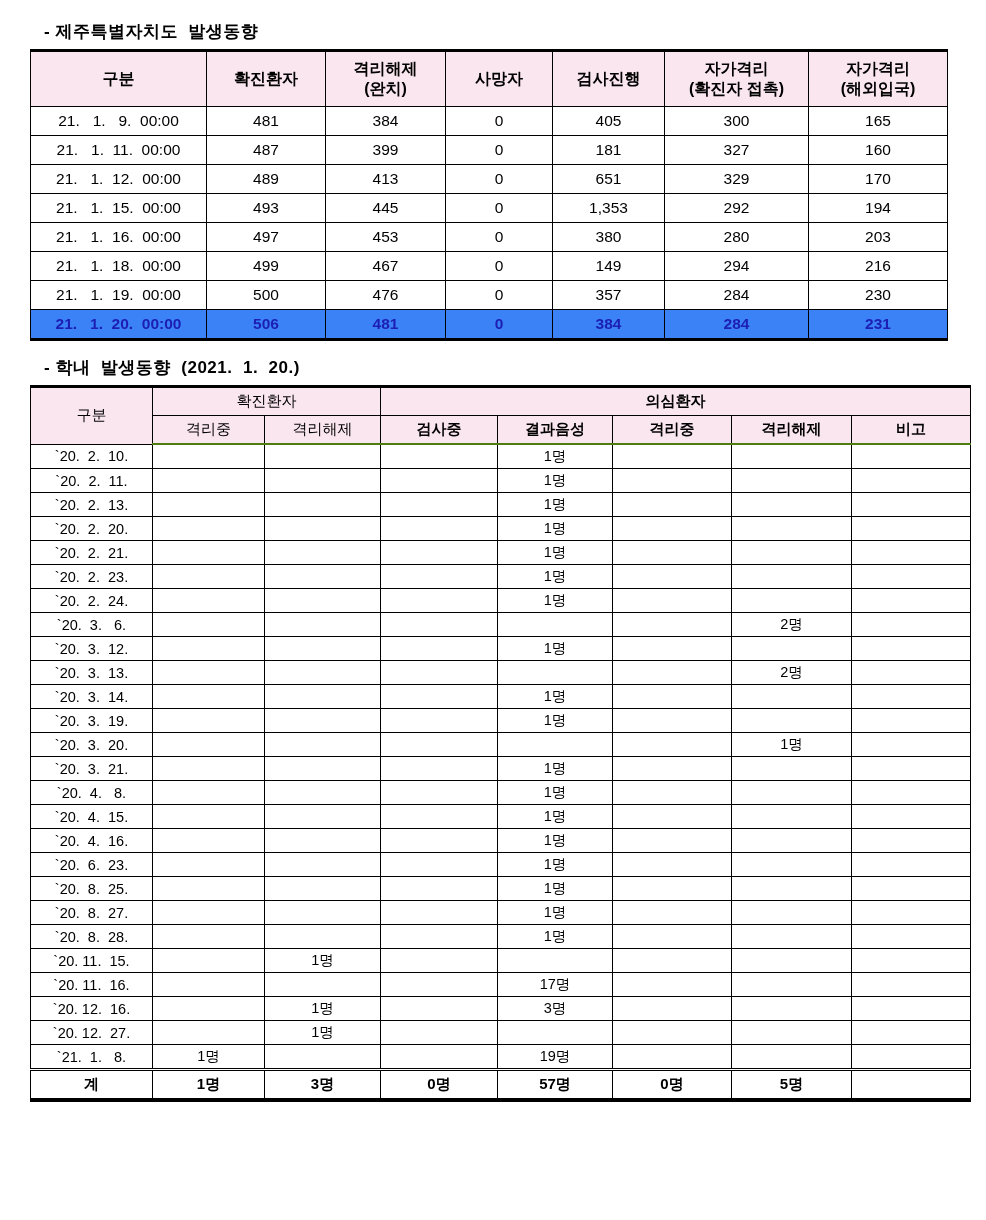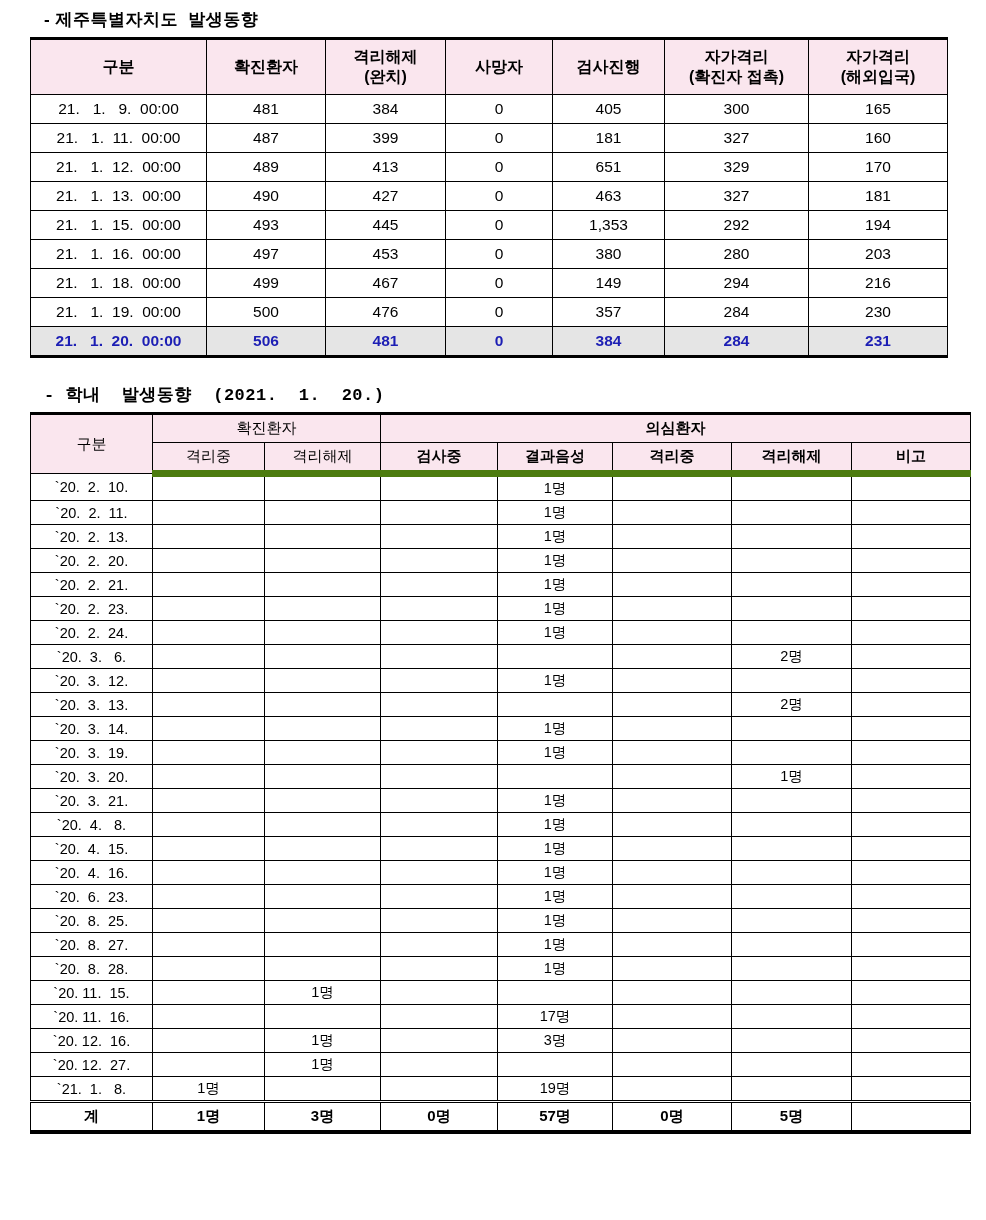--- a/index.html
+++ b/index.html
@@ -1,31 +1,31 @@
 <!DOCTYPE html>
 <html><head>
 <meta charset="utf-8">
 <style>
   html,body{margin:0;padding:0;background:#ffffff;}
   body{width:986px;height:1220px;font-family:"Liberation Sans","DejaVu Sans",sans-serif;color:#000;}
-  .page{padding:8px 0 0 30px;}
+  .page{padding:20px 0 0 30px;}
   .sec-title{font-weight:bold;font-size:17px;margin:0 0 6px 14px;letter-spacing:.5px;white-space:pre;}
-  .sec-title.second{margin-top:25px;font-family:Liberation Mono, monospace;}
+  .sec-title.second{margin-top:15px;}
   table.t{border-collapse:collapse;table-layout:fixed;}
   table.t th,table.t td{border:1px solid #000;text-align:center;vertical-align:middle;white-space:pre;overflow:hidden;padding:0;}
   
   .t1{width:917px;border-top:3px solid #000;border-bottom:3px solid #000;}
   .t1 th{background:#fae6ee;font-weight:bold;font-size:16px;height:54px;white-space:pre-line;line-height:1.25;border-bottom:2px solid #000;}
   .t1 td{height:28px;font-size:15.5px;}
-  .t1 tr.hl td{background:#e5e5e5;color:#1c1eb4;font-weight:bold;}
+  .t1 tr.hl td{background:#3b82f6;color:#1c1eb4;font-weight:bold;}
   
   .t2{width:940px;border-top:3px solid #000;border-bottom:4px solid #000;}
   .t2 th{background:#fae6ee;font-weight:normal;font-size:15px;height:27px;}
   .t2 th.b{font-weight:bold;}
-  .t2 thead tr.sub th{border-bottom:7px solid #4d7c0f;}
+  .t2 thead tr.sub th{border-bottom:2px solid #4d7c0f;}
   .t2 td{height:23px;font-size:14.5px;}
   .t2 tr.total td{border-top:3px double #000;font-weight:bold;height:27px;font-size:15px;}
 </style>
 </head>
 <body>
 
 <div class="page">
 
   <div class="sec-title">- 제주특별자치도  발생동향</div>
 
@@ -73,29 +73,20 @@
           <td>160</td>
         </tr>
         <tr>
           <td>21.   1.  12.  00:00</td>
           <td>489</td>
           <td>413</td>
           <td>0</td>
           <td>651</td>
           <td>329</td>
           <td>170</td>
-        </tr>
-        <tr>
-          <td>21.   1.  13.  00:00</td>
-          <td>490</td>
-          <td>427</td>
-          <td>0</td>
-          <td>463</td>
-          <td>327</td>
-          <td>181</td>
         </tr>
         <tr>
           <td>21.   1.  15.  00:00</td>
           <td>493</td>
           <td>445</td>
           <td>0</td>
           <td>1,353</td>
           <td>292</td>
           <td>194</td>
         </tr>

